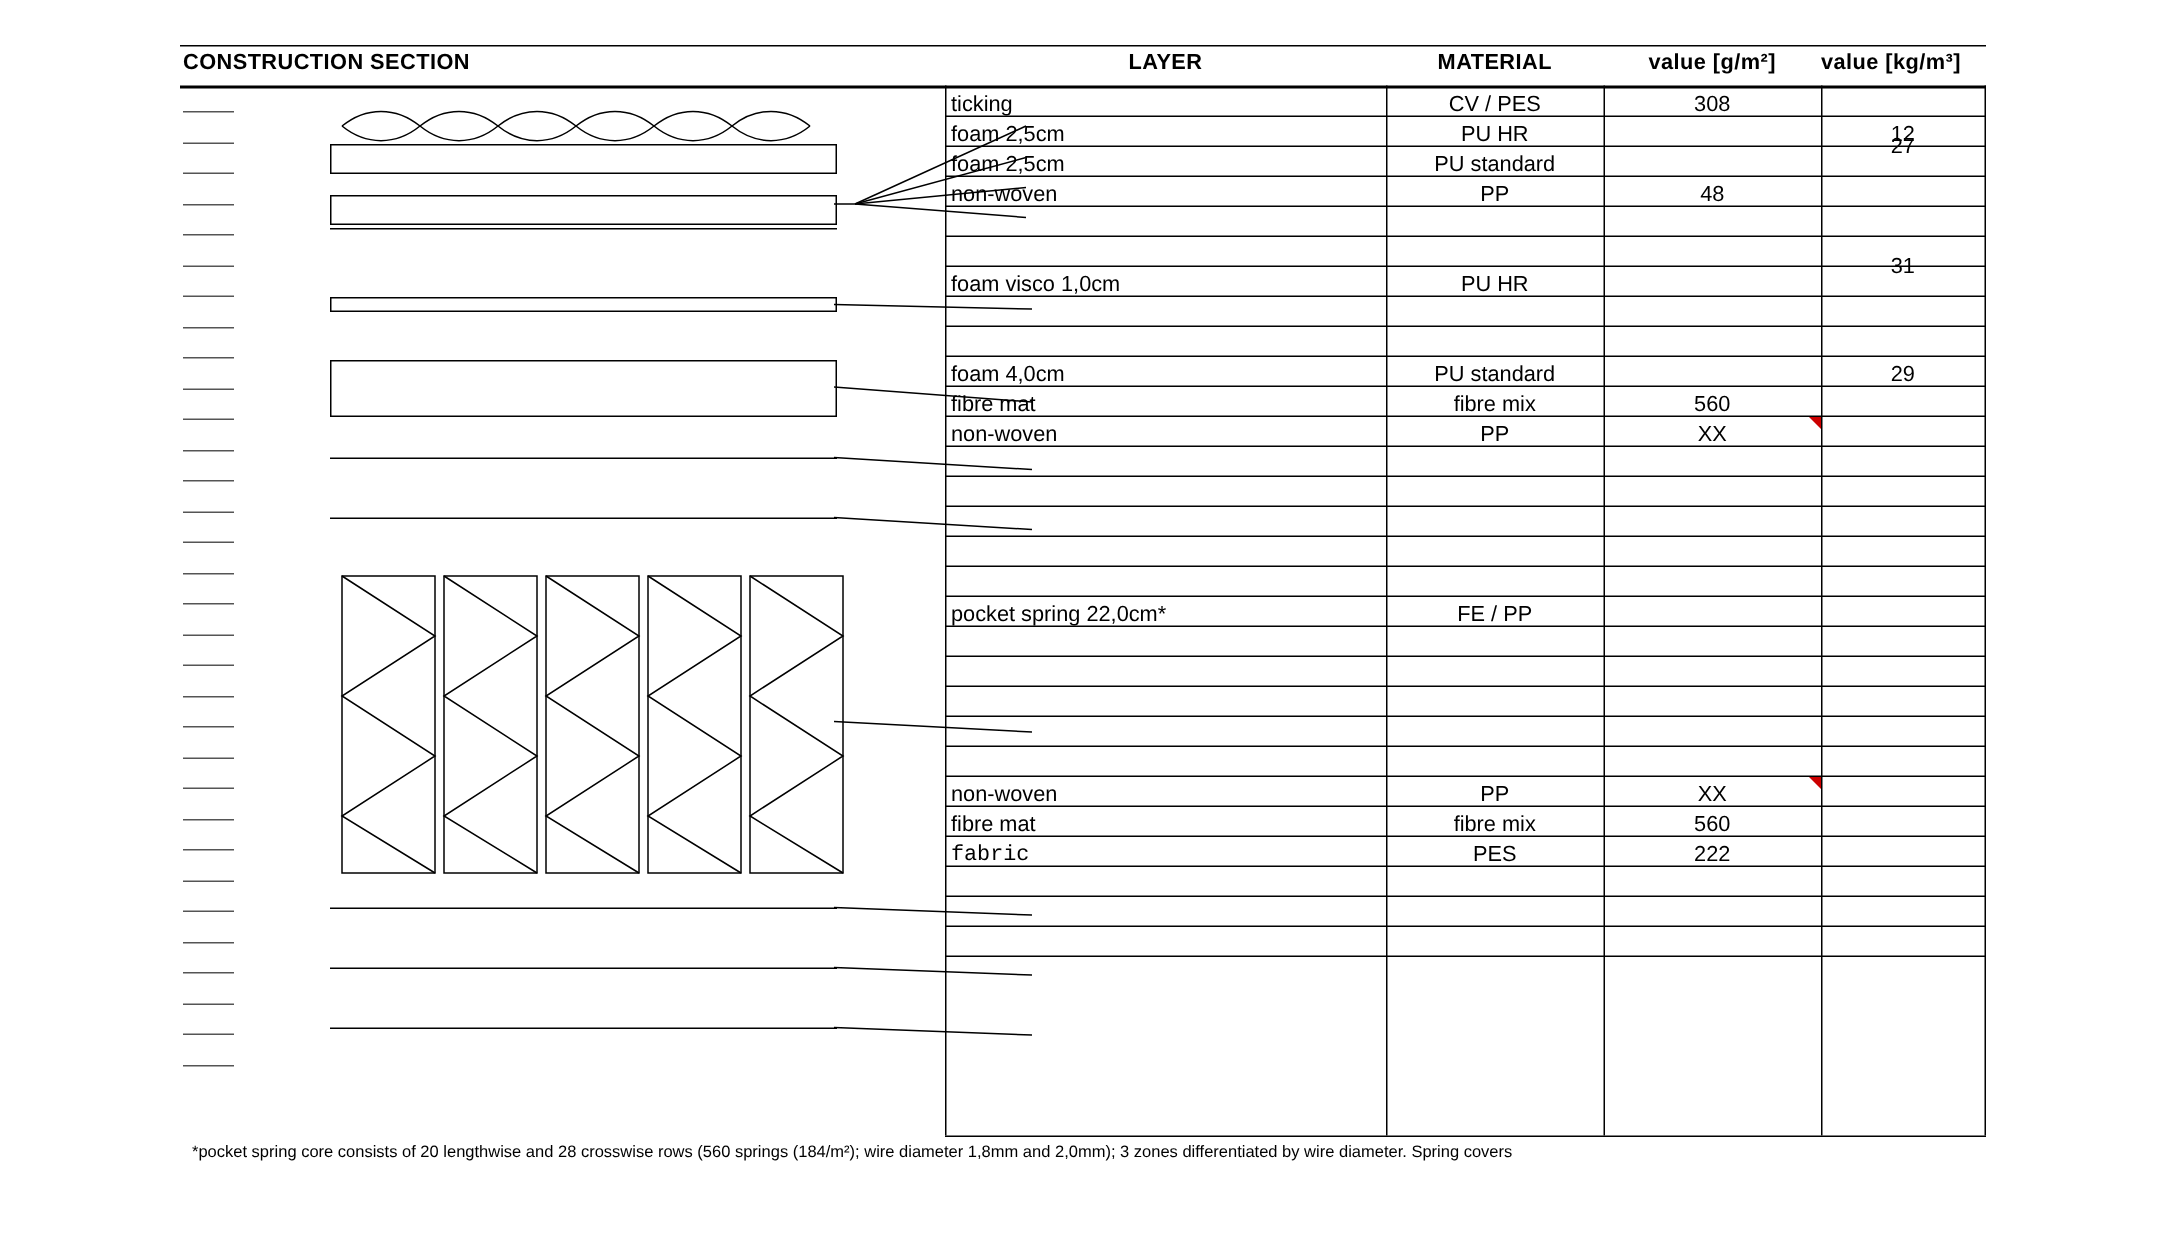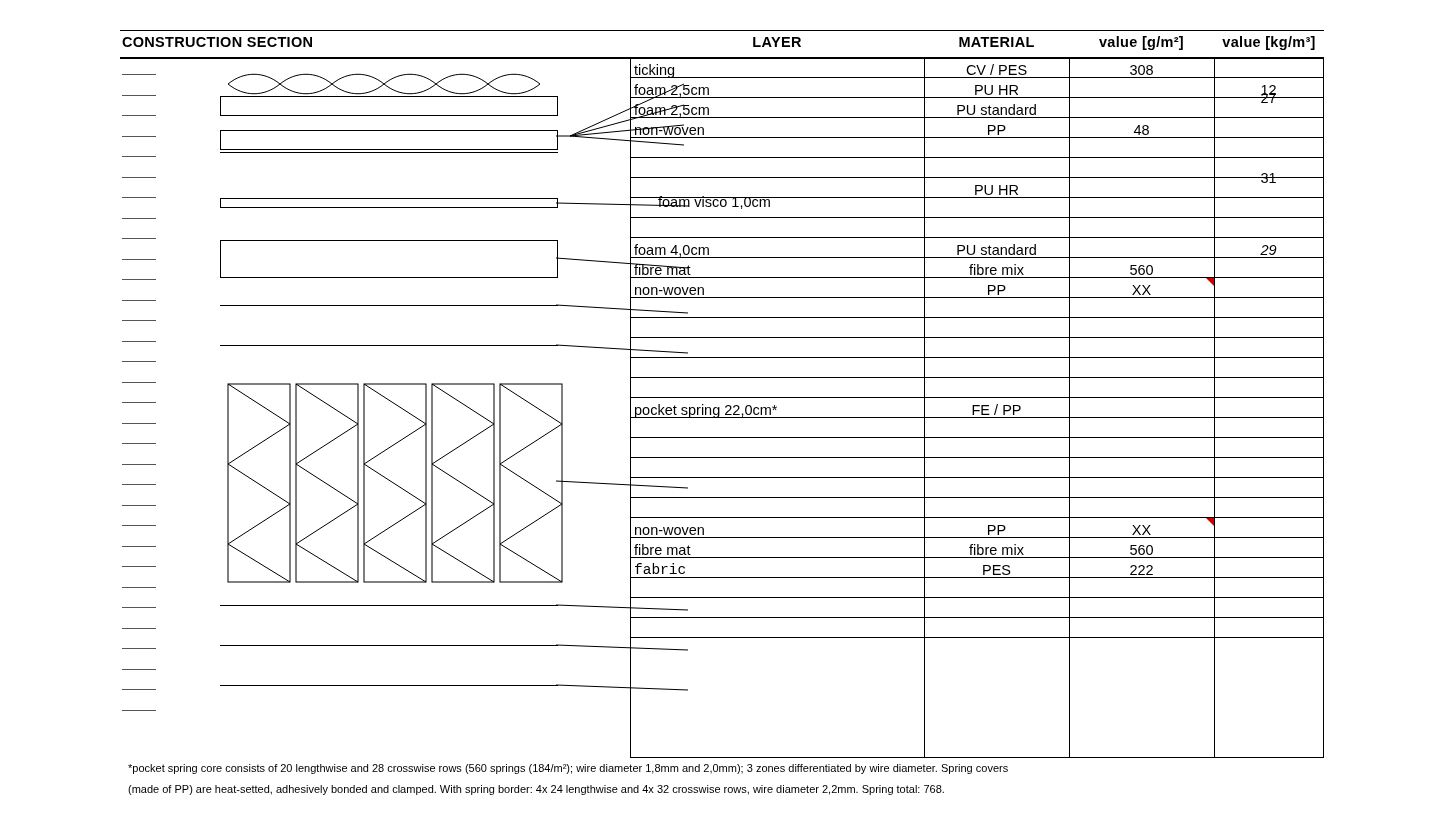--- a/index.html
+++ b/index.html
@@ -40,21 +40,21 @@
     top: 34px;
     font-size: 14.5px;
     font-weight: bold;
     letter-spacing: 0.3px;
     white-space: nowrap;
   }
   #hdr-construction { left: 122px; }
   #hdr-layer { left: 630px; width: 294px; text-align: center; }
   #hdr-material { left: 924px; width: 145px; text-align: center; }
   #hdr-value-gsm { left: 1069px; width: 145px; text-align: center; }
-  #hdr-value-kgm3 { left: 1214px; width: 110px; text-align: center; }
+  #hdr-value-kgm3 { left: 1214px; width: 110px; }
 
   
   #grid {
     position: absolute;
     left: 630px;
     top: 57px;
     width: 694px;
     height: 700px;
   }
   .row-line {
@@ -200,26 +200,26 @@
       <div class="cell gsm" style="top: 60px;">308</div>
       <div class="cell layer" style="top: 80px;">foam 2,5cm</div>
       <div class="cell mat" style="top: 80px;">PU HR</div>
       <div class="cell kgm3" style="top: 80px;">12</div>
       <div class="cell layer" style="top: 100px;">foam 2,5cm</div>
       <div class="cell mat" style="top: 100px;">PU standard</div>
       <div class="cell kgm3" style="top: 88px;">27</div>
       <div class="cell layer" style="top: 120px;">non-woven</div>
       <div class="cell mat" style="top: 120px;">PP</div>
       <div class="cell gsm" style="top: 120px;">48</div>
-      <div class="cell layer" style="top: 192px; margin-left: 24px;">foam visco 1,0cm</div>
+      <div class="cell layer" style="top: 180px;">foam visco 1,0cm</div>
       <div class="cell mat" style="top: 180px;">PU HR</div>
       <div class="cell kgm3" style="top: 168px;">31</div>
       <div class="cell layer" style="top: 240px;">foam 4,0cm</div>
       <div class="cell mat" style="top: 240px;">PU standard</div>
-      <div class="cell kgm3" style="top: 240px; font-style: italic;">29</div>
+      <div class="cell kgm3" style="top: 240px;">29</div>
       <div class="cell layer" style="top: 260px;">fibre mat</div>
       <div class="cell mat" style="top: 260px;">fibre mix</div>
       <div class="cell gsm" style="top: 260px;">560</div>
       <div class="cell layer" style="top: 280px;">non-woven</div>
       <div class="cell mat" style="top: 280px;">PP</div>
       <div class="cell gsm" style="top: 280px;">XX</div>
       <div class="red-flag" style="left: 1206px; top: 278px;"></div>
       <div class="cell layer" style="top: 400px;">pocket spring 22,0cm*</div>
       <div class="cell mat" style="top: 400px;">FE / PP</div>
       <div class="cell layer" style="top: 520px;">non-woven</div>
@@ -340,16 +340,15 @@
     </svg>
 
     <div class="plain-line" style="left:102px;top:625px;width:338px;"></div>
     <svg width="134" height="24" style="position:absolute;left:438px;top:616px;">
       <line x1="0" y1="9" x2="132" y2="14" stroke="#000" stroke-width="1"></line>
     </svg>
   </div>
 
   <div id="footnote">
     <div>*pocket spring core consists of 20 lengthwise and 28 crosswise rows (560 springs (184/m²); wire diameter 1,8mm and 2,0mm); 3 zones differentiated by wire diameter. Spring covers</div>
-    <div>(made of PP) are heat-setted, adhesively bonded and clamped. With spring border: 4x 24 lengthwise and 4x 32 crosswise rows, wire diameter 2,2mm. Spring total: 768.</div>
   </div>
 
 </div>
 
 </body></html>

